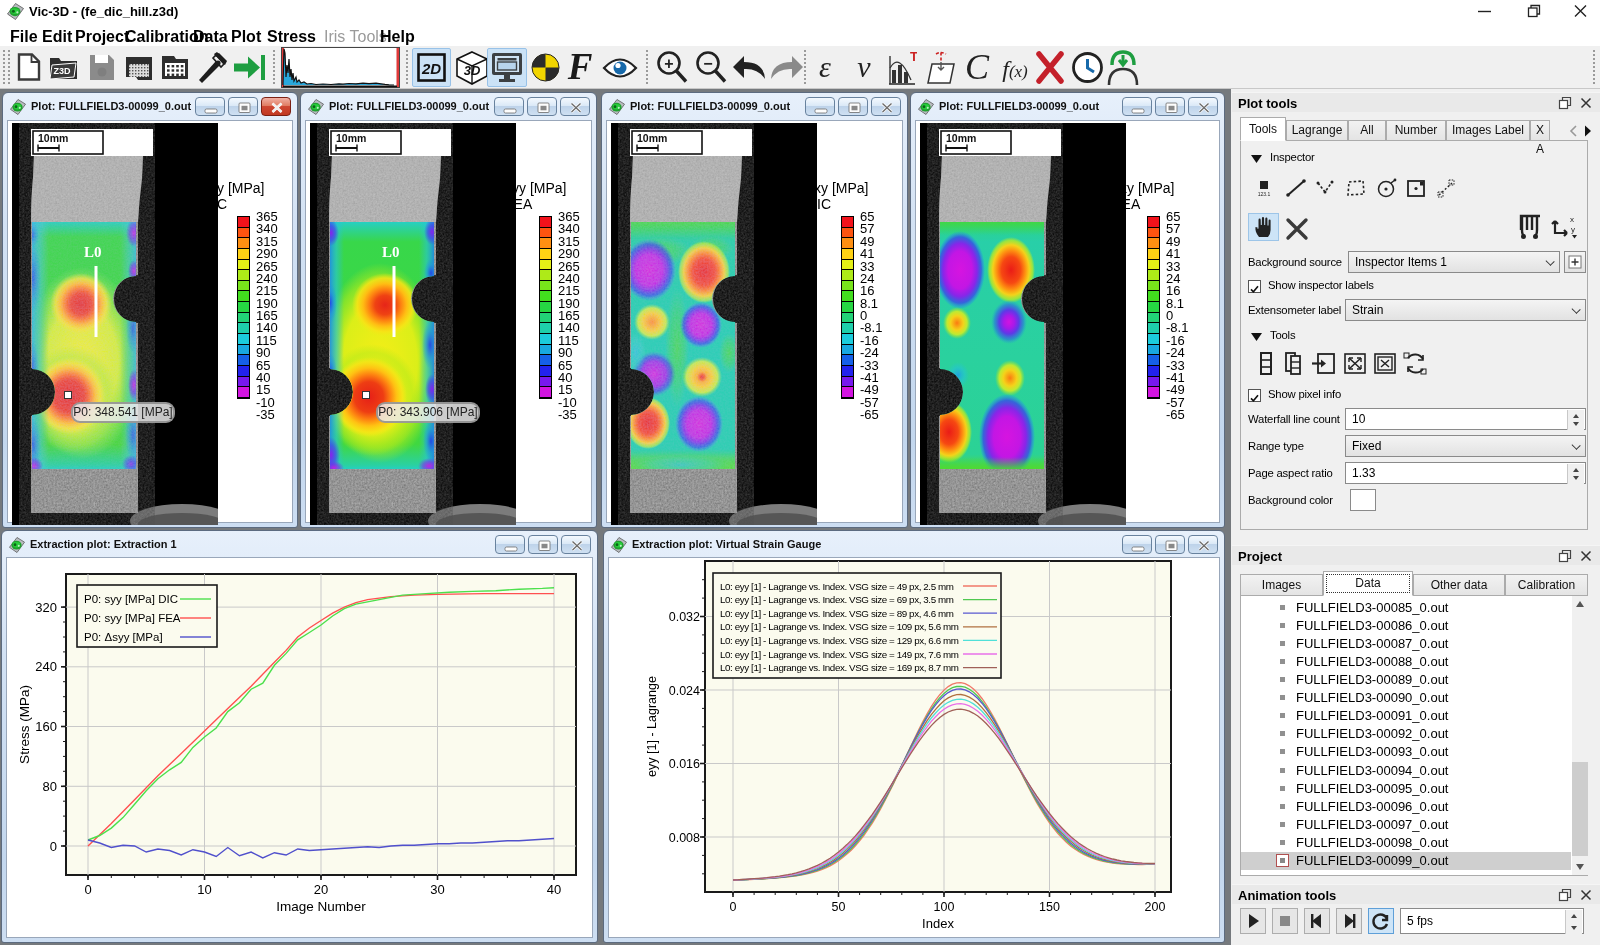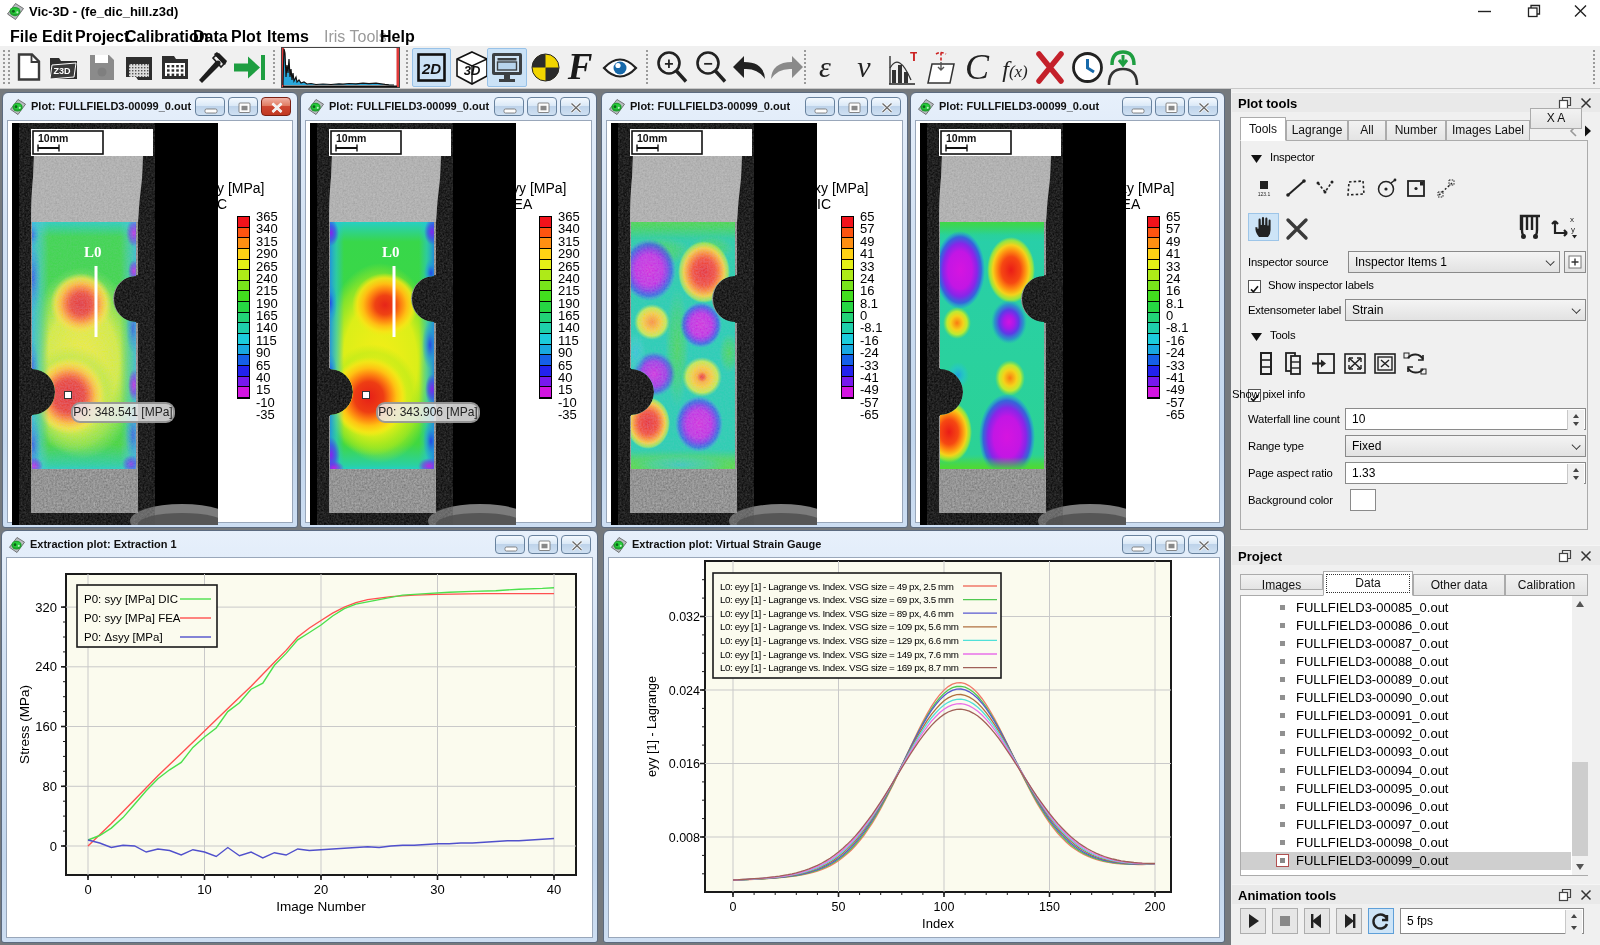--- a/index.html
+++ b/index.html
@@ -51,21 +51,21 @@
 <path d="M105 5.5 L116 16.5 M116 5.5 L105 16.5" stroke="#222" stroke-width="1.4"></path>
 </svg>
   </div>
 <div id="menubar">
     <span style="left:10px;color:#000;font-weight:bold">File</span>
     <span style="left:42px;color:#000;font-weight:bold">Edit</span>
     <span style="left:75px;color:#000;font-weight:bold">Project</span>
     <span style="left:125px;color:#000;font-weight:bold">Calibration</span>
     <span style="left:193px;color:#000;font-weight:bold">Data</span>
     <span style="left:231px;color:#000;font-weight:bold">Plot</span>
-    <span style="left:267px;color:#000;font-weight:bold">Items</span>
+    <span style="left:267px;color:#000;font-weight:bold">Stress</span>
     <span style="left:324px;color:#9a9a9a;font-weight:normal">Iris Tools</span>
     <span style="left:380px;color:#000;font-weight:bold">Help</span>
   </div>
 <div id="toolbar">
     <div class="sep" style="left:2px"></div>
     <div class="sep" style="left:7px"></div>
     <svg class="abs" style="left:17px;top:7px" width="24" height="28" viewBox="0 0 24 28">
 <path d="M2 1.5 H15 L22 8.5 V26.5 H2 Z" fill="#fff" stroke="#3a3a3a" stroke-width="2.4"></path>
 <path d="M14.5 2 V9 H21.5" fill="none" stroke="#3a3a3a" stroke-width="1.8"></path>
     </svg>
@@ -1157,21 +1157,21 @@
       <path d="M4.5 4.5 V1.5 H12.5 V9.5 H9.5" fill="none" stroke="#444" stroke-width="1.2"></path>
     </svg>
 <svg class="abs" style="right:7px;top:3px" width="14" height="14" viewBox="0 0 14 14">
       <path d="M2.5 2.5 L11.5 11.5 M11.5 2.5 L2.5 11.5" stroke="#333" stroke-width="1.5"></path>
     </svg></div>
 <div class="tab active" style="left:1240px;top:117px;height:24px;width:46px;line-height:22px;z-index:2">Tools</div>
 <div class="tab" style="left:1286px;top:120px;height:21px;width:62px;line-height:19px;z-index:1">Lagrange</div>
 <div class="tab" style="left:1348px;top:120px;height:21px;width:38px;line-height:19px;z-index:1">All</div>
 <div class="tab" style="left:1386px;top:120px;height:21px;width:60px;line-height:19px;z-index:1">Number</div>
 <div class="tab" style="left:1446px;top:120px;height:21px;width:84px;line-height:19px;z-index:1">Images Label</div>
-<div class="tab" style="left:1530px;top:108px;height:21px;width:52px;line-height:19px;z-index:1">X A</div>
+<div class="tab" style="left:1530px;top:120px;height:21px;width:20px;line-height:19px;z-index:1">X A</div>
 <svg class="abs" style="left:1568px;top:124px" width="26" height="14" viewBox="0 0 26 14">
 <path d="M8 2 L3 7 L8 12" fill="none" stroke="#999" stroke-width="1.6"></path>
 <path d="M17 1.5 L23 7 L17 12.5 Z" fill="#111"></path>
   </svg>
 <div class="abs" style="left:1240px;top:140px;width:348px;height:390px;border:1px solid #ababab;background:#f0f0f0"></div>
 <svg class="abs" style="left:1250px;top:152px" width="13" height="13" viewBox="0 0 13 13">
     <path d="M1 3 H12 L6.5 11 Z" fill="#111"></path>
   </svg>
 <div class="ptlabel" style="left:1270px;top:151px">Inspector</div>
 <svg class="abs" style="left:1248px;top:178px" width="220" height="22" viewBox="0 0 220 22">
@@ -1222,21 +1222,21 @@
 <path d="M3 16 Q3 22 6 22 M18 16 Q18 22 15 22" fill="none" stroke="#222" stroke-width="2.4"></path>
 <circle cx="4.5" cy="22.5" r="2.5" fill="#222"></circle>
     <circle cx="16.5" cy="22.5" r="2.5" fill="#222"></circle>
   </svg>
 <svg class="abs" style="left:1550px;top:214px" width="28" height="26" viewBox="0 0 28 26">
 <path d="M5 7 V19 H17 M5 7 L2 10 M5 7 L8 10 M17 19 L14 16 M17 19 L14 22" fill="none" stroke="#222" stroke-width="2.2"></path>
 <text x="20" y="8" font-size="8" fill="#222" font-family="Liberation Sans">x</text>
 <text x="21" y="18" font-size="8" fill="#222" font-family="Liberation Sans">y</text>
 <path d="M22 21 L27 21 L24.5 24.5 Z" fill="#222"></path>
   </svg>
-<div class="ptlabel" style="left:1248px;top:256px">Inspector source</div>
+<div class="ptlabel" style="left:1248px;top:256px">Background source</div>
 <div class="combo" style="left:1348px;top:251px;width:212px">Inspector Items 1<div class="arr"></div></div>
 <div class="abs" style="left:1564px;top:251px;width:22px;height:22px;border:1px solid #8a8a8a;background:linear-gradient(#f4f4f4,#e2e2e2)">
 <svg width="20" height="20" viewBox="0 0 20 20">
       <rect x="4" y="4" width="12" height="12" fill="#fff" stroke="#777"></rect>
       <path d="M10 6.5 V13.5 M6.5 10 H13.5" stroke="#333" stroke-width="1.4"></path>
     </svg></div>
 <div class="chk" style="left:1248px;top:280px"><svg width="11" height="11" viewBox="0 0 11 11">
       <path d="M2 5.4 L4.4 7.8 L9 2.2" fill="none" stroke="#111" stroke-width="1.6"></path>
     </svg></div>
 <div class="ptlabel" style="left:1268px;top:279px">Show inspector labels</div>
@@ -1278,38 +1278,38 @@
       <path d="M19 17 A 9 9 0 0 1 4 16" fill="none" stroke="#222" stroke-width="2"></path>
       <path d="M19 3 l0 5 l-5 0" fill="none" stroke="#222" stroke-width="1.6"></path>
       <path d="M4 20 l0 -5 l5 0" fill="none" stroke="#222" stroke-width="1.6"></path>
       <rect x="0" y="1" width="5" height="5" fill="none" stroke="#222"></rect>
       <rect x="17" y="17" width="5" height="5" fill="none" stroke="#222"></rect>
     </g>
   </svg>
 <div class="chk" style="left:1248px;top:389px"><svg width="11" height="11" viewBox="0 0 11 11">
       <path d="M2 5.4 L4.4 7.8 L9 2.2" fill="none" stroke="#111" stroke-width="1.6"></path>
     </svg></div>
-<div class="ptlabel" style="left:1232px;top:388px">Show pixel info</div>
+<div class="ptlabel" style="left:1268px;top:388px">Show pixel info</div>
 <div class="ptlabel" style="left:1248px;top:413px">Waterfall line count</div>
 <div class="spin" style="left:1345px;top:408px;width:241px">10<div class="spinbtn"></div></div>
 <div class="ptlabel" style="left:1248px;top:440px">Range type</div>
 <div class="combo" style="left:1345px;top:435px;width:241px">Fixed<div class="arr"></div></div>
 <div class="ptlabel" style="left:1248px;top:467px">Page aspect ratio</div>
 <div class="spin" style="left:1345px;top:462px;width:241px">1.33<div class="spinbtn"></div></div>
 <div class="ptlabel" style="left:1248px;top:494px">Background color</div>
 <div class="abs" style="left:1350px;top:489px;width:26px;height:22px;background:#fff;border:1px solid #8a8a8a"></div>
 <div class="panelhdr" style="left:1232px;top:545px;width:368px;height:20px">Project
 <svg class="abs" style="right:28px;top:3px" width="14" height="14" viewBox="0 0 14 14">
       <rect x="1.5" y="4.5" width="8" height="8" fill="#fff" stroke="#444" stroke-width="1.2"></rect>
       <path d="M4.5 4.5 V1.5 H12.5 V9.5 H9.5" fill="none" stroke="#444" stroke-width="1.2"></path>
     </svg>
 <svg class="abs" style="right:7px;top:3px" width="14" height="14" viewBox="0 0 14 14">
       <path d="M2.5 2.5 L11.5 11.5 M11.5 2.5 L2.5 11.5" stroke="#333" stroke-width="1.5"></path>
     </svg></div>
-<div class="tab" style="left:1240px;top:574px;height:16px;width:83px;line-height:20px;z-index:1">Images</div>
+<div class="tab" style="left:1240px;top:574px;height:22px;width:83px;line-height:20px;z-index:1">Images</div>
 <div class="tab active" style="left:1323px;top:571px;height:25px;width:90px;line-height:23px;outline:1px dotted #333;outline-offset:-4px;z-index:2">Data</div>
 <div class="tab" style="left:1413px;top:574px;height:22px;width:92px;line-height:20px;z-index:1">Other data</div>
 <div class="tab" style="left:1505px;top:574px;height:22px;width:83px;line-height:20px;z-index:1">Calibration</div>
 <div class="abs" style="left:1240px;top:595px;width:348px;height:281px;border:1px solid #ababab;background:#fff"></div>
 <div class="abs" style="left:1280px;top:605.0px;width:5px;height:5px;background:#909090"></div>
 <div class="listrow" style="left:1296px;top:600.0px">FULLFIELD3-00085_0.out</div>
 <div class="abs" style="left:1280px;top:623.0px;width:5px;height:5px;background:#909090"></div>
 <div class="listrow" style="left:1296px;top:618.0px">FULLFIELD3-00086_0.out</div>
 <div class="abs" style="left:1280px;top:641.1px;width:5px;height:5px;background:#909090"></div>
 <div class="listrow" style="left:1296px;top:636.1px">FULLFIELD3-00087_0.out</div>

